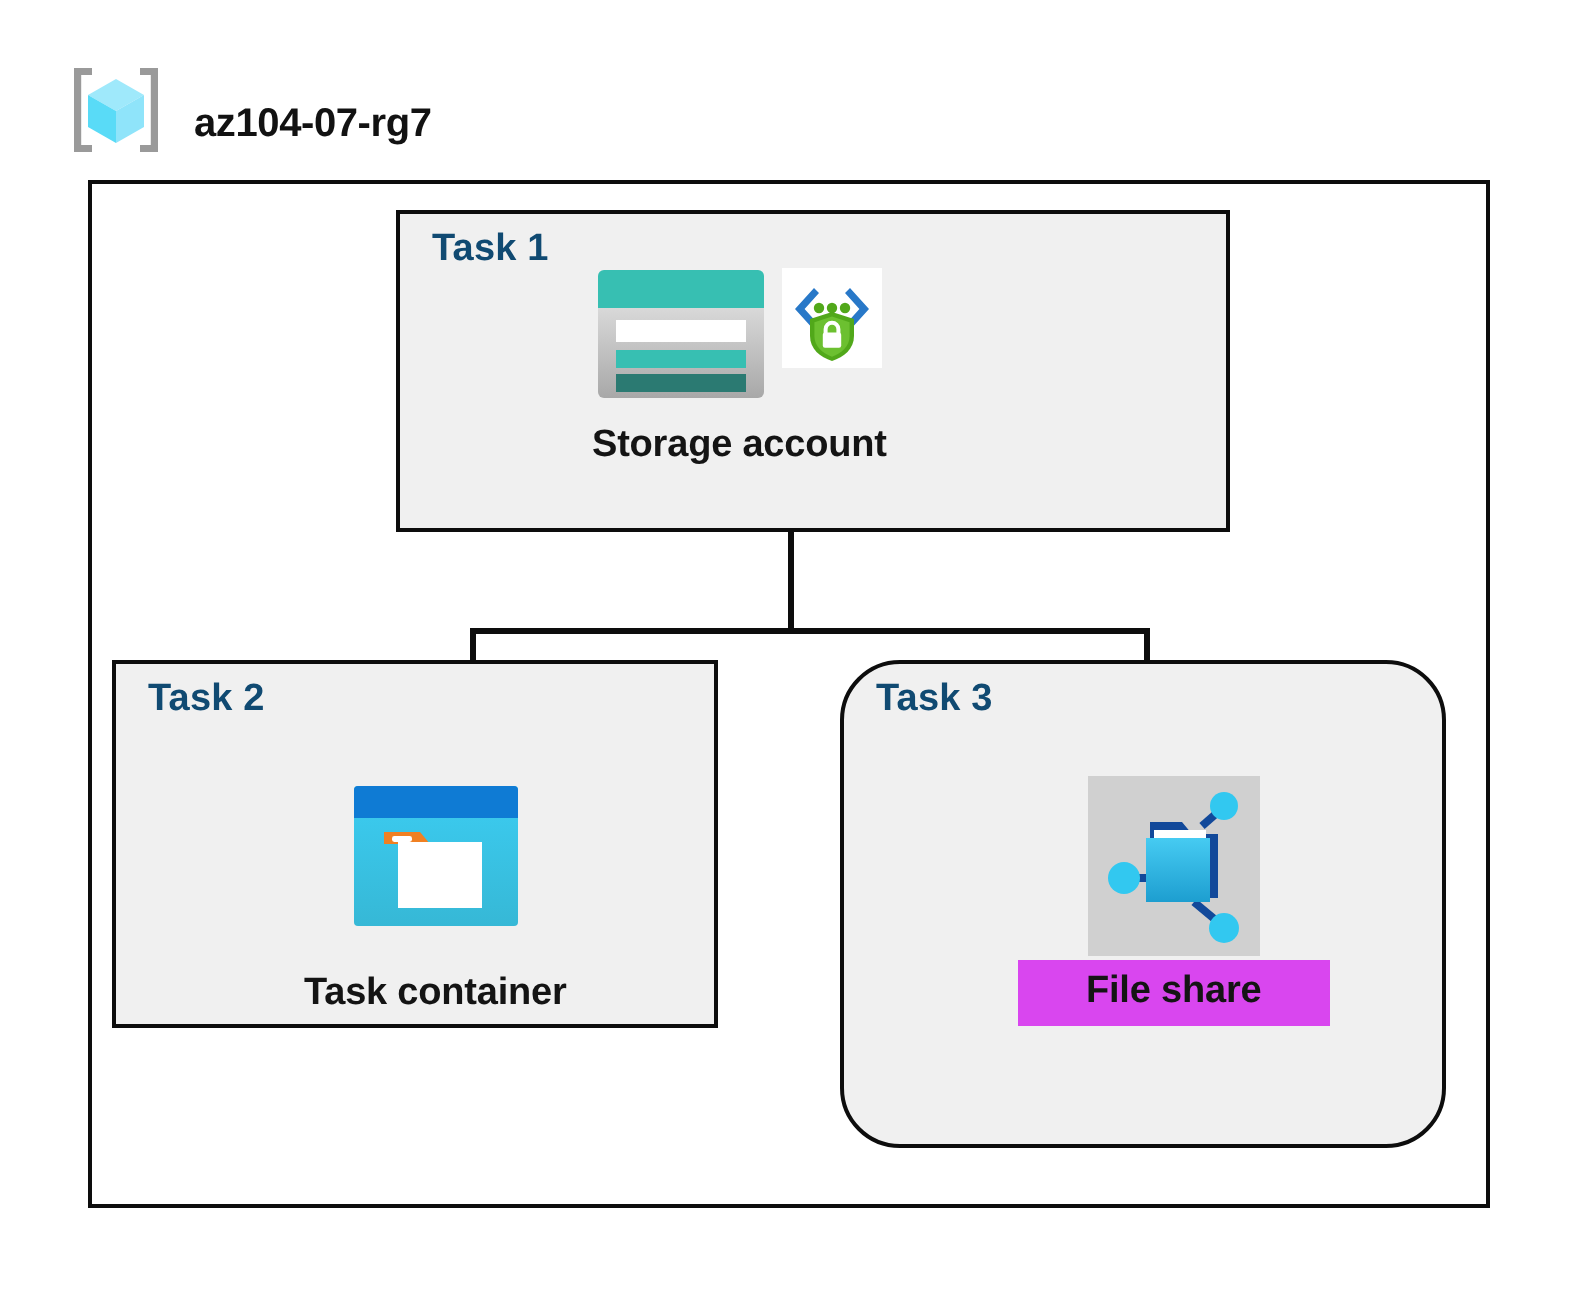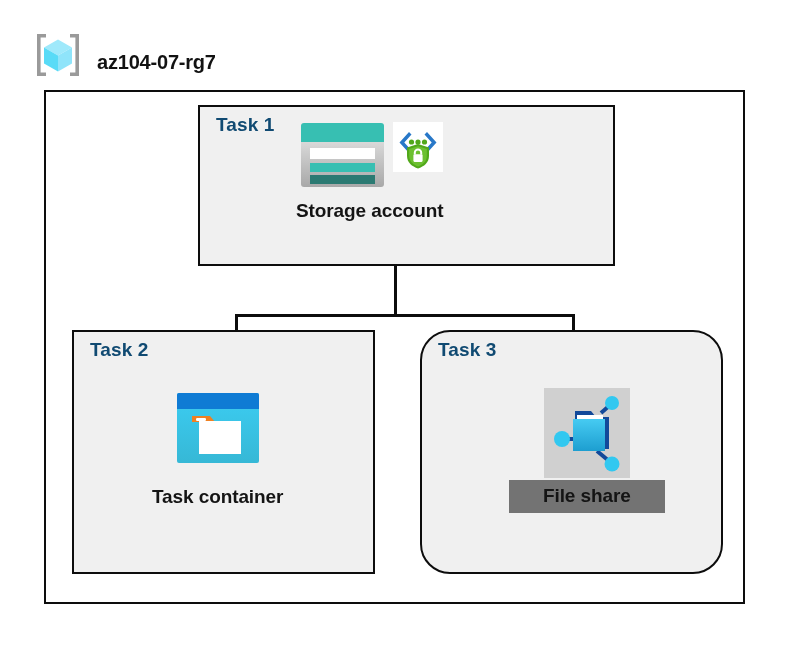--- a/index.html
+++ b/index.html
@@ -51,21 +51,21 @@
   }
 
   
   .task-box {
     position: absolute;
     background: #f0f0f0;
     border: 2.5px solid #0d0d0d;
     box-sizing: border-box;
   }
   #task1-box { left: 198px; top: 105px; width: 417px; height: 161px; }
-  #task2-box { left: 72px;  top: 330px; width: 303px; height: 244px; }
+  #task2-box { left: 56px;  top: 330px; width: 303px; height: 184px; }
   #task3-box { left: 420px; top: 330px; width: 303px; height: 244px; border-radius: 30px; }
 
   .task-label {
     position: absolute;
     left: 16px;
     top: 7px;
     font-size: 19px;
     font-weight: bold;
     color: #104a72;
     letter-spacing: 0.1px;
@@ -79,27 +79,27 @@
     align-items: center;
   }
   .node-caption {
     font-size: 19px;
     font-weight: bold;
     color: #141414;
     white-space: nowrap;
     letter-spacing: -0.1px;
   }
   .node-caption.highlight {
-    background: #737373;
+    background: #d946ef;
     padding: 5px 34px 6px 34px;
   }
   .icon-wrap { line-height: 0; }
   .icon-wrap.highlight { background: #d0d0d0; padding: 7px 9px 3px 9px; }
 
-  #node-storage  { left: 296px; top: 122px; align-items: flex-end; }
+  #node-storage  { left: 296px; top: 134px; }
   #node-storage .icon-row { display: flex; align-items: flex-start; gap: 8px; }
   #node-storage .node-caption { margin-top: 12px; }
 
   #node-blob   { left: 152px; top: 392px; }
   #node-blob .node-caption { margin-top: 22px; }
 
   #node-fileshare { left: 509px; top: 388px; }
   #node-fileshare .node-caption { margin-top: 2px; }
 
   

